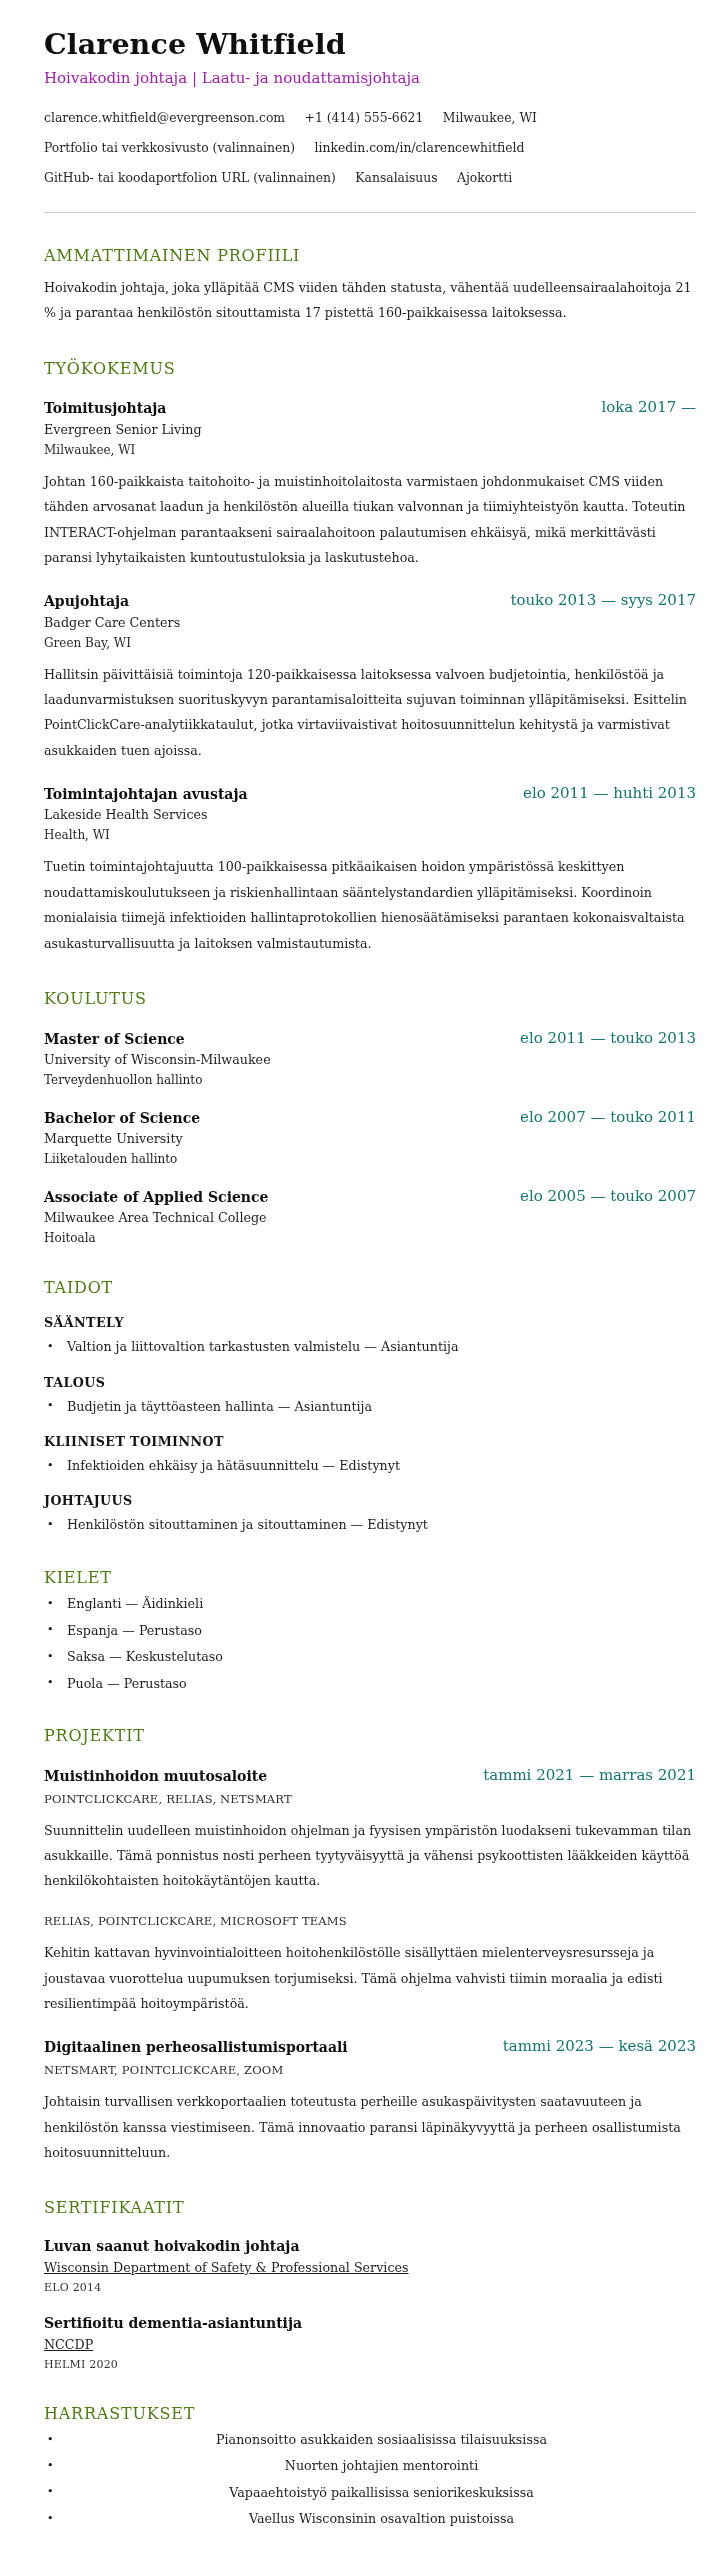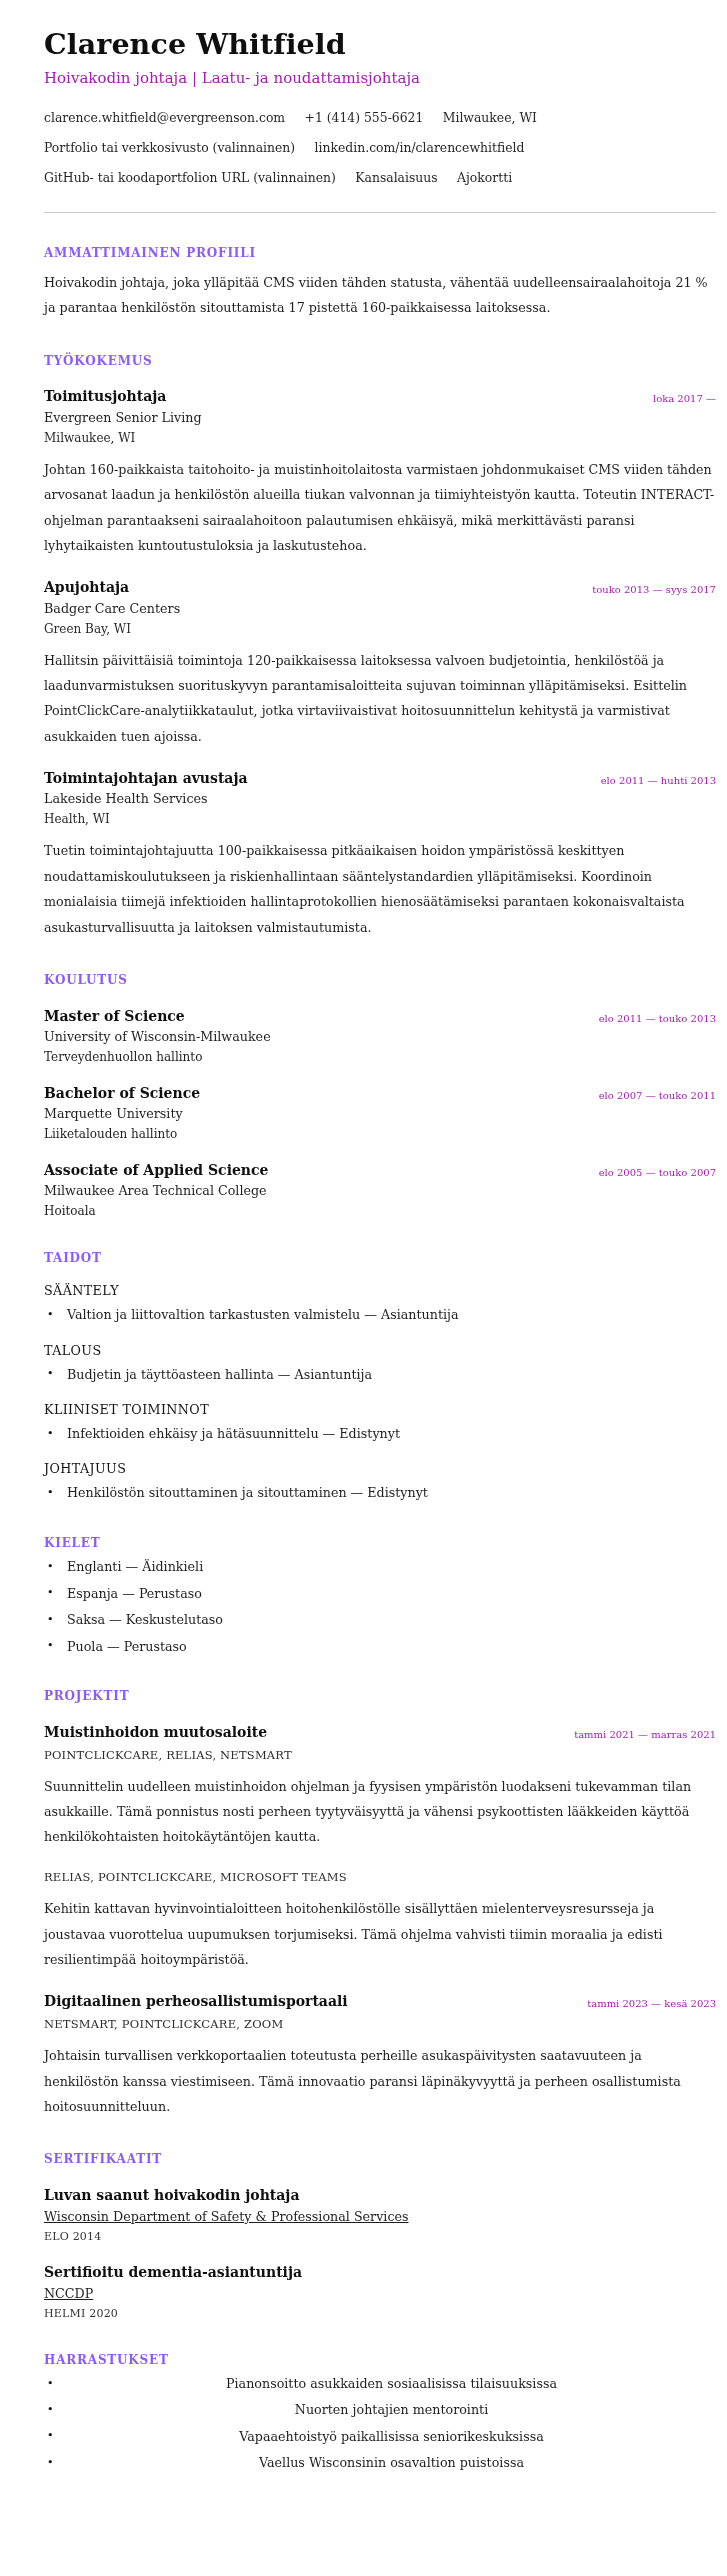--- a/index.html
+++ b/index.html
@@ -1,21 +1,21 @@
 <!DOCTYPE html>
 <html style="font-size:9.7px"><head>
 <meta charset="utf-8">
 <style>
   * { box-sizing: border-box; }
   html, body { margin: 0; padding: 0; background: #ffffff; }
   .page {
     width: 728px;
     height: 2576px;
     overflow: hidden;
-    padding: 28px 12px 0 44px;
+    padding: 28px 32px 0 44px;
     font-family: "DejaVu Serif", serif;
     color: #1e1e1e;
     background: #ffffff;
   }
   .candidate-name {
     font-size: 28.5px;
     font-weight: 700;
     color: #0f0f0f;
     margin: 0;
     line-height: 1.15;
@@ -34,61 +34,61 @@
     color: #262626;
     white-space: nowrap;
   }
   .contact-row.first { margin-top: 23px; }
   .header-divider {
     border: none;
     border-top: 1.2px solid #c9c9c9;
     margin: 27px 0 0 0;
   }
   .sec-heading {
-    font-size: 12px;
-    font-weight: 700;
+    font-size: 16px;
+    font-weight: 400;
     letter-spacing: 0.8px;
     margin: 33px 0 0 0;
-    color: #8b5cf6;
+    color: #4d7c0f;
   }
   .profile-text {
     font-size: 12.7px;
     line-height: 2.0;
     margin: 9.7px 0 0 0;
   }
   .entry { margin-top: 20.6px; }
   .entry-head {
     display: flex;
     justify-content: space-between;
     align-items: flex-end;
     gap: 12px;
   }
   .entry-title {
     font-size: 14px;
     font-weight: 700;
     margin: 0;
     color: #101010;
   }
   .entry-date {
-    font-size: 10px;
-    color: #a21caf;
+    font-size: 15px;
+    color: #0f766e;
     white-space: nowrap;
   }
   .entry-company { font-size: 12.7px; margin-top: 5.5px; }
   .entry-location { font-size: 12px; margin-top: 6px; color: #2a2a2a; }
   .entry-desc {
     font-size: 12.7px;
     line-height: 2.0;
     margin: 12px 0 0 0;
   }
   .edu-field { font-size: 12px; margin-top: 6px; }
   .skill-group { margin-top: 18px; }
   .group-name {
     font-size: 12.7px;
-    font-weight: 400;
+    font-weight: 700;
     letter-spacing: 0.4px;
     margin: 0;
     color: #141414;
   }
   ul.blist {
     list-style: none;
     margin: 2.4px 0 0 0;
     padding: 0;
   }
   ul.blist li {

